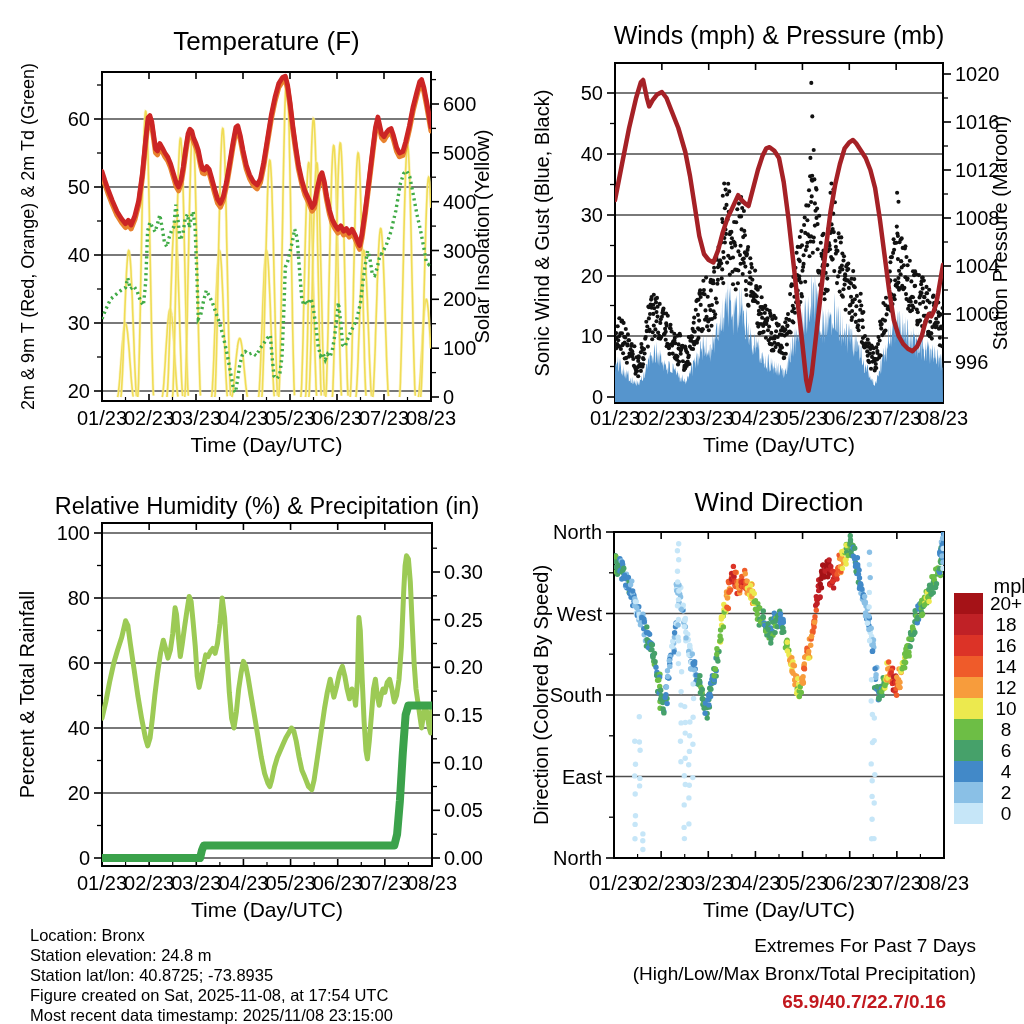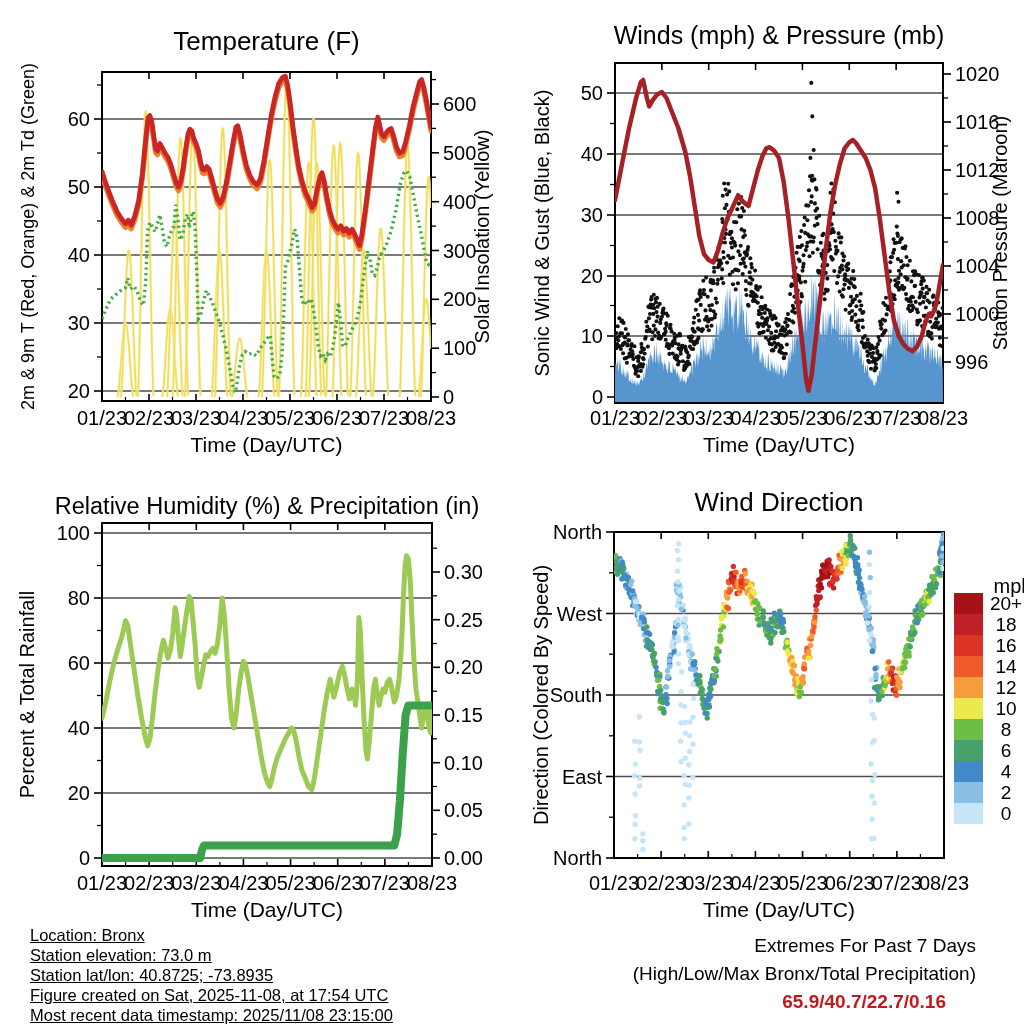--- a/index.html
+++ b/index.html
@@ -1,20 +1,20 @@
 <!DOCTYPE html>
 <html><head>
 <meta charset="utf-8">
 <style>
   html,body{margin:0;padding:0;background:#fff;}
   .stage{position:relative;width:1024px;height:1024px;background:#ffffff;
          font-family:"Liberation Sans",sans-serif;overflow:hidden;}
   svg{position:absolute;left:0;top:0;}
   svg text{font-family:"Liberation Sans",sans-serif;}
-  .footer-line{position:absolute;left:30px;font-size:16.5px;color:#000;white-space:nowrap;line-height:1.15;text-decoration:underline;}
+  .footer-line{position:absolute;left:30px;font-size:16.5px;color:#000;white-space:nowrap;line-height:1.15;}
   .ext-line{position:absolute;right:48px;font-size:19px;color:#000;white-space:nowrap;text-align:left;}
   .ext-values{font-weight:bold;padding-right:30px;}
   .legend{position:absolute;left:954px;top:575px;width:70px;}
   .legend-title{position:absolute;left:37px;top:0;width:44px;text-align:center;font-size:20px;color:#000;}
   .legend-rows{position:absolute;left:0;top:18px;}
   .legend-row{display:flex;align-items:center;height:21px;}
   .legend-swatch{width:29px;height:21px;flex:none;}
   .legend-label{width:46px;text-align:center;font-size:19px;color:#000;}
 </style>
 </head>
@@ -2177,21 +2177,21 @@
         <circle cx="942.6" cy="538.2" r="2.7" fill="#8ac0e6"></circle>
         <circle cx="943.2" cy="548.5" r="2.7" fill="#c6e6f8"></circle>
         <circle cx="942.1" cy="555.9" r="2.7" fill="#8ac0e6"></circle>
         <circle cx="943.0" cy="562.2" r="2.7" fill="#8ac0e6"></circle>
         <circle cx="943.0" cy="568.4" r="2.7" fill="#c6e6f8"></circle>
       </g>
     </svg>
 
   <div>
     <div class="footer-line" style="top:926px">Location: Bronx</div>
-    <div class="footer-line" style="top:946px">Station elevation: 73.0 m</div>
+    <div class="footer-line" style="top:946px">Station elevation: 24.8 m</div>
     <div class="footer-line" style="top:966px">Station lat/lon: 40.8725; -73.8935</div>
     <div class="footer-line" style="top:986px">Figure created on Sat, 2025-11-08, at 17:54 UTC</div>
     <div class="footer-line" style="top:1006px">Most recent data timestamp: 2025/11/08 23:15:00</div>
   </div>
 
   <div>
     <div class="ext-line" style="top:935px">Extremes For Past 7 Days</div>
     <div class="ext-line" style="top:963px">(High/Low/Max Bronx/Total Precipitation)</div>
     <div class="ext-line ext-values" style="top: 991px; color: rgb(194, 25, 31);">65.9/40.7/22.7/0.16</div>
   </div>

